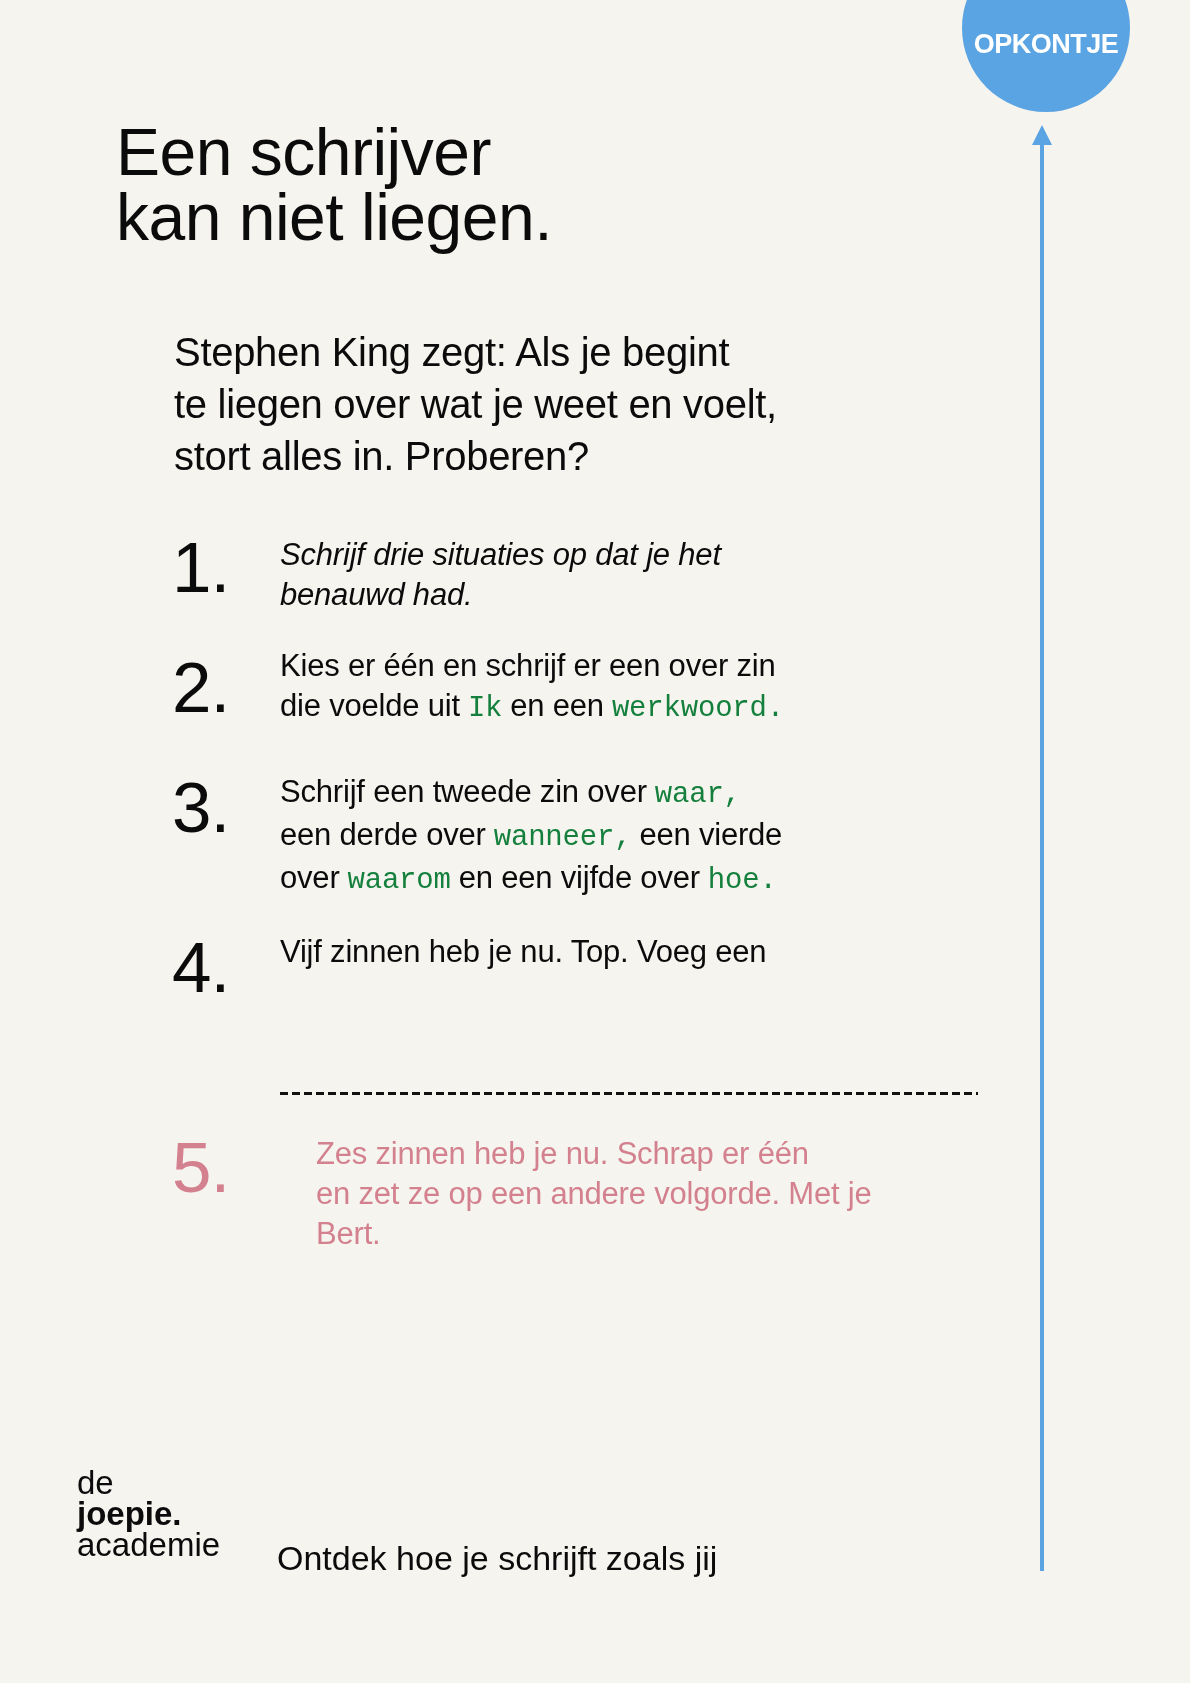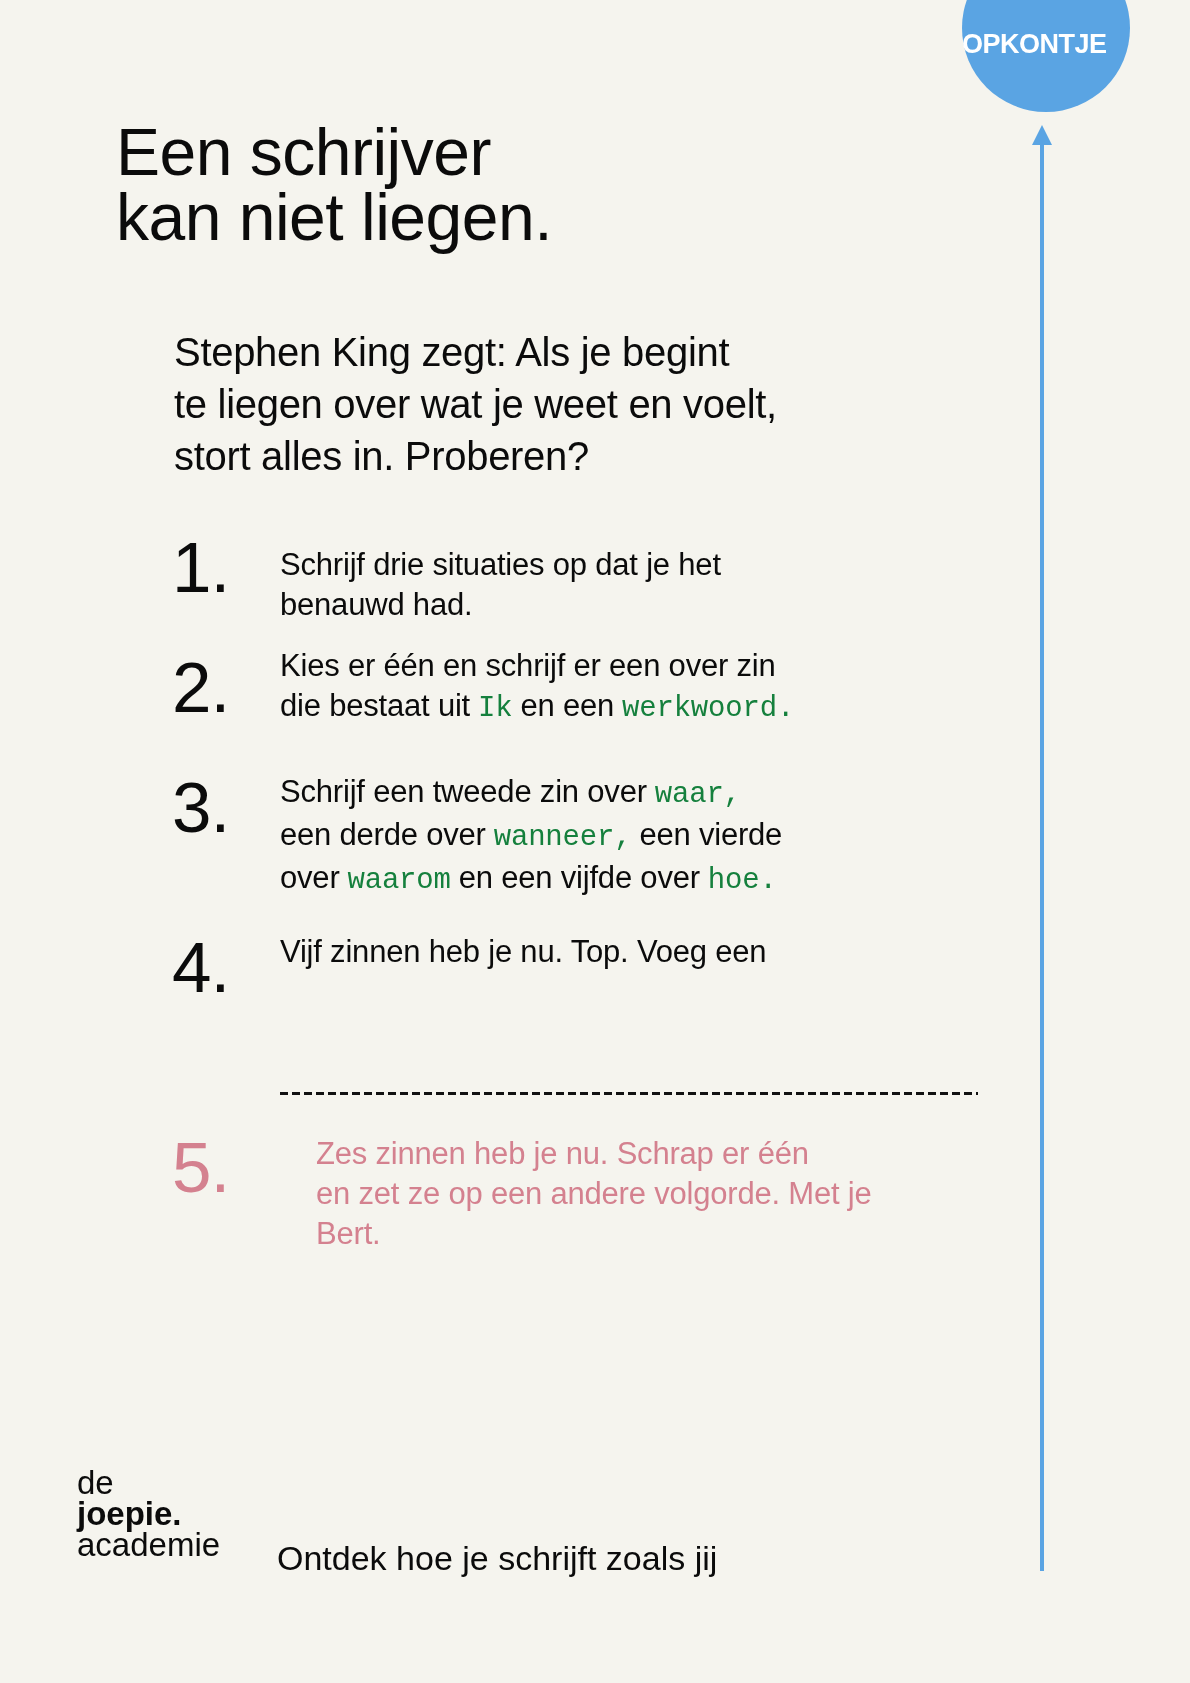--- a/index.html
+++ b/index.html
@@ -8,21 +8,21 @@
     background: #f5f4ee; color: #0b0b0b;
     font-family: "Liberation Sans", sans-serif;
   }
   .badge {
     position: absolute; left: 962px; top: -56px; width: 168px; height: 168px;
     border-radius: 50%; background: #5aa4e3;
     display: flex; align-items: flex-end; justify-content: center;
   }
   .badge span {
     color: #ffffff; font-weight: 700; font-size: 27px; letter-spacing: -0.5px;
-    position: absolute; top: 84px; left: 0; right: 0; line-height: 32px;
+    position: absolute; top: 84px; left: 0; right: 0; text-align: center; line-height: 32px;
   }
   .arrow-head {
     position: absolute; left: 1032px; top: 125px; width: 0; height: 0;
     border-left: 10.5px solid transparent; border-right: 10.5px solid transparent;
     border-bottom: 20px solid #5aa4e3;
   }
   .arrow-shaft {
     position: absolute; left: 1040px; top: 140px; width: 4px; height: 1431px; background: #5aa4e3;
   }
   .title {
@@ -79,31 +79,31 @@
 </h1>
 
 <div class="intro">
   <div>Stephen King zegt: Als je begint</div>
   <div>te liegen over wat je weet en voelt,</div>
   <div>stort alles in. Proberen?</div>
 </div>
 
 <div class="item" style="top:532px;">
   <div class="num" style="top:0;">1.</div>
-  <div class="txt" style="top:13px;">
+  <div class="txt" style="top:3px;font-style:italic;">
     <div>Schrijf drie situaties op dat je het</div>
     <div>benauwd had.</div>
   </div>
 </div>
 
 <div class="item" style="top:652px;">
   <div class="num" style="top:0;">2.</div>
   <div class="txt" style="top:-6px;">
     <div>Kies er één en schrijf er een over zin</div>
-    <div><span>die bestaat uit</span><span class="mono">Ik</span><span>en een</span><span class="mono tight">werkwoord.</span></div>
+    <div><span>die voelde uit</span><span class="mono">Ik</span><span>en een</span><span class="mono tight">werkwoord.</span></div>
   </div>
 </div>
 
 <div class="item" style="top:772px;">
   <div class="num" style="top:0;">3.</div>
   <div class="txt" style="top:0;">
     <div><span>Schrijf een tweede zin over</span><span class="mono tight">waar,</span></div>
     <div><span>een derde over</span><span class="mono">wanneer,</span><span>een vierde</span></div>
     <div><span>over</span><span class="mono">waarom</span><span>en een vijfde over</span><span class="mono tight">hoe.</span></div>
   </div>

